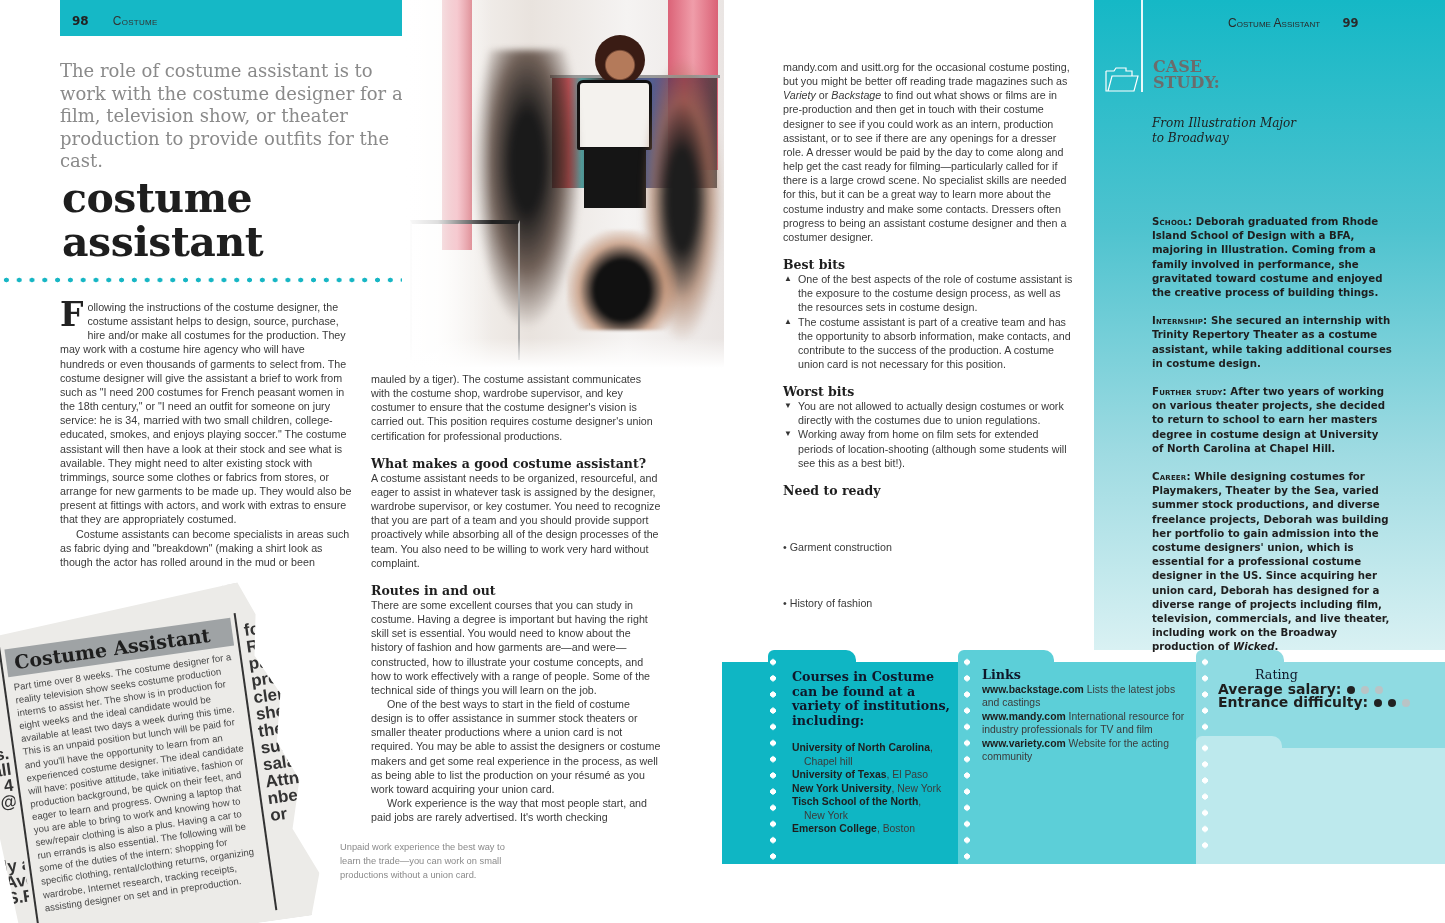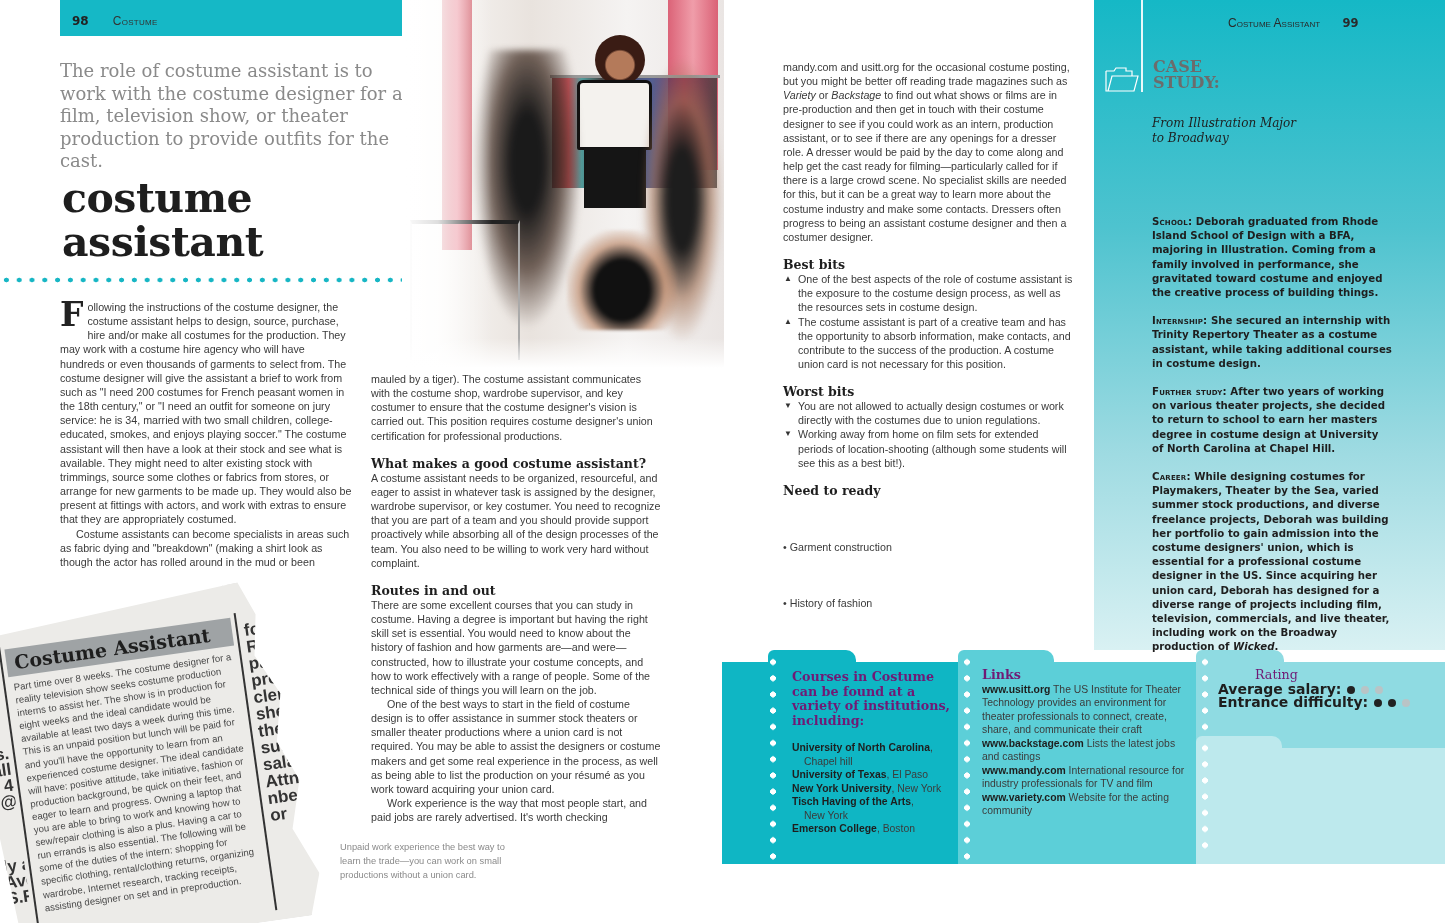--- a/index.html
+++ b/index.html
@@ -140,21 +140,21 @@
   .p3 .tab { background: #8fdbe2; }
   .p4 { left: 1196px; width: 249px; background: #bde9ed; top: 748px; height: 116px; }
   .p4 .tab { background: #bde9ed; left: 0; width: 86px; }
   .p3 .holes, .p4 .holes { left: 5px; }
   .p1 .holes { left: 47px; }
   .p2 .holes { left: 5px; }
   .p2 .tab { left: 0; width: 96px; }
   .p3 .tab { left: 0; width: 88px; }
 
   .panel-content { position: absolute; font-size: 10.4px; line-height: 13.5px; color: #333; }
-  .panel-head { font-family: "DejaVu Serif", serif; font-size: 12.7px; line-height: 14.5px; color: #701a75; font-weight: bold; }
+  .panel-head { font-family: "DejaVu Serif", serif; font-size: 12.7px; line-height: 14.5px; color: #0f172a; font-weight: bold; }
   .inst b, .link b { font-weight: bold; color: #1e1e1e; }
   .inst .city, .link .desc { color: #3b3b3b; }
   .inst .cont { padding-left: 12px; }
   .rating-row { font-family: "DejaVu Sans", sans-serif; font-weight: bold; font-size: 14px; color: #1e1e1e; display: flex; align-items: center; }
   .rdot { display: inline-block; width: 8px; height: 8px; border-radius: 50%; margin-left: 6px; }
   .rdot.on { background: #222; }
   .rdot.off { background: #b9c4c6; }
   .standout li { list-style: none; padding-left: 10px; position: relative; color: #3b3b3b; }
   .standout li::before { content: "\2022"; position: absolute; left: 0; }
 </style>
@@ -295,34 +295,33 @@
   <div class="tab"></div>
   <div class="holes"></div>
   <div class="panel-content" style="left:70px; top:8px; width:160px;">
     <div class="panel-head">Courses in Costume can be found at a variety of institutions, including:</div>
     <div style="height:13px"></div>
     <div id="inst-list" class="inst">
         <div><b>University of North Carolina</b><span class="city">,</span></div>
         <div class="city cont">Chapel hill</div>
         <div><b>University of Texas</b><span class="city">, El Paso</span></div>
         <div><b>New York University</b><span class="city">, New York</span></div>
-        <div><b>Tisch Having of the Arts</b><span class="city">,</span></div>
+        <div><b>Tisch School of the North</b><span class="city">,</span></div>
         <div class="city cont">New York</div>
         <div><b>Emerson College</b><span class="city">, Boston</span></div>
       </div>
   </div>
 </div>
 
 <div class="tab-panel p2">
   <div class="tab"></div>
   <div class="holes"></div>
   <div class="panel-content" style="left:24px; top:6px; width:205px;">
     <div class="panel-head">Links</div>
     <div id="link-list" class="link">
-        <div><b>www.usitt.org</b><span class="desc"> The US Institute for Theater Technology provides an environment for theater professionals to connect, create, share, and communicate their craft</span></div>
         <div><b>www.backstage.com</b><span class="desc"> Lists the latest jobs and castings</span></div>
         <div><b>www.mandy.com</b><span class="desc"> International resource for industry professionals for TV and film</span></div>
         <div><b>www.variety.com</b><span class="desc"> Website for the acting community</span></div>
       </div>
   </div>
 </div>
 
 <div class="tab-panel p3">
   <div class="tab"></div>
   <div class="holes" style="height:90px"></div>

